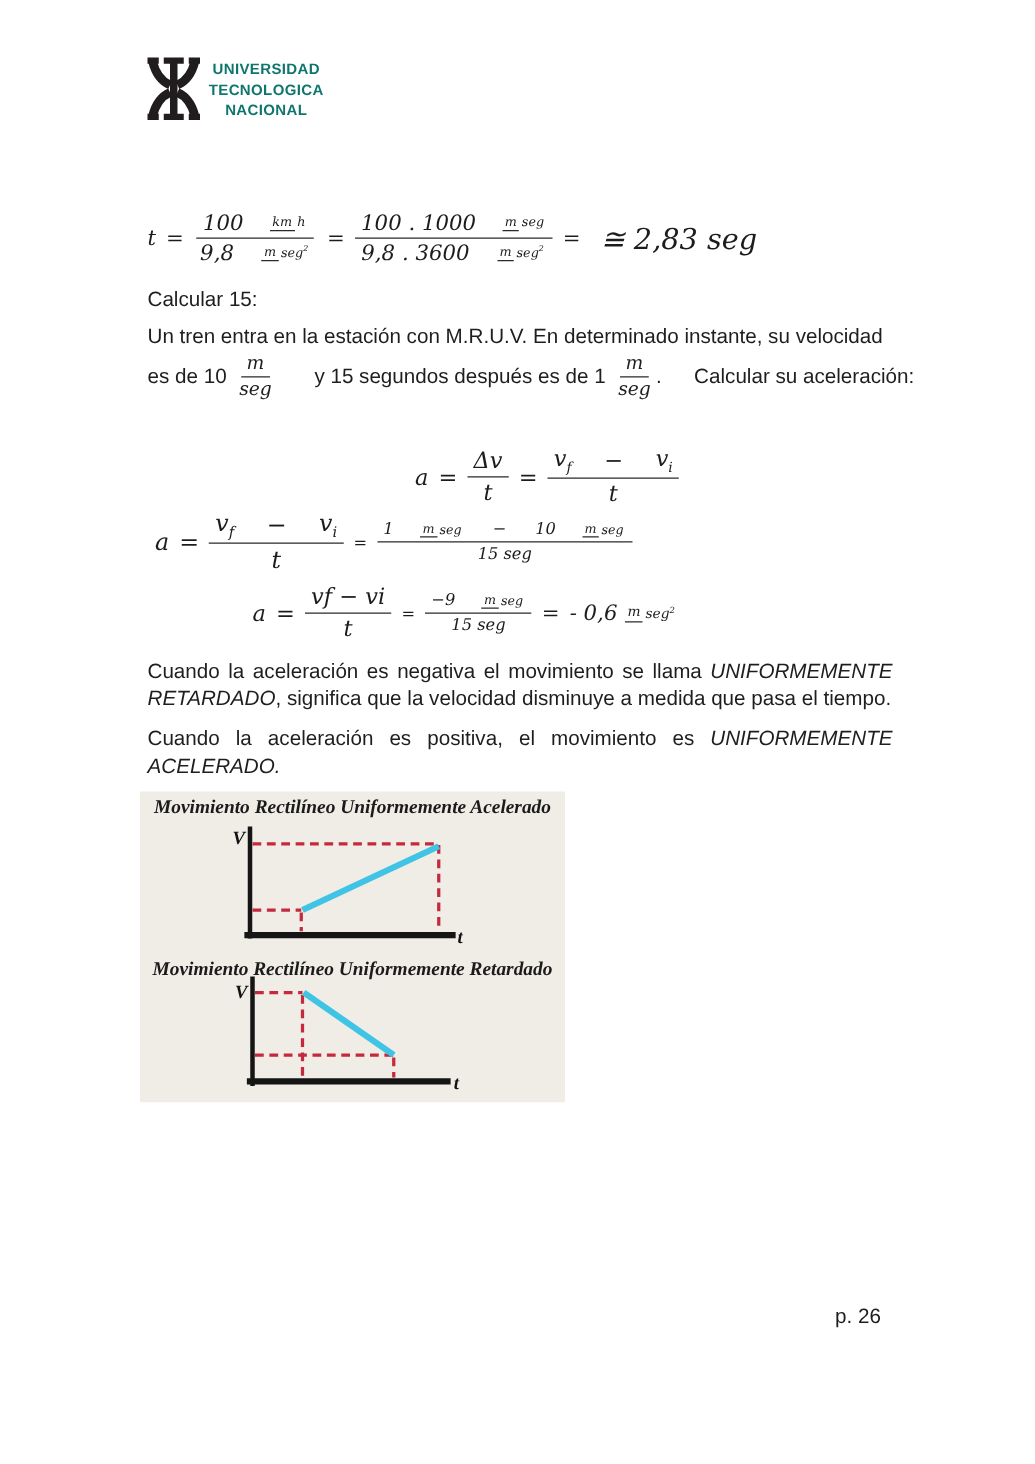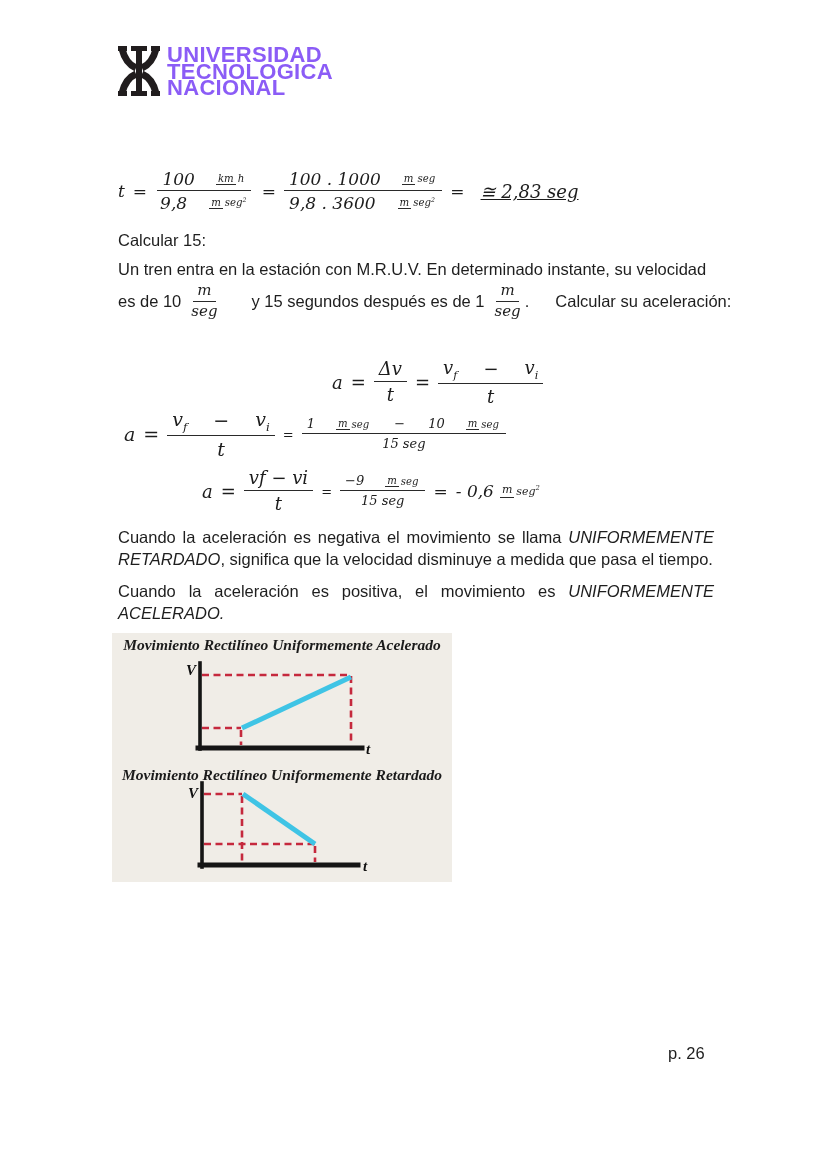--- a/index.html
+++ b/index.html
@@ -6,21 +6,21 @@
   html,body { background:#ffffff; }
   .page {
     position:relative; width:828px; height:1171px; background:#ffffff;
     font-family:"Liberation Sans", sans-serif; color:#1e1e1e; overflow:hidden;
   }
   .abs { position:absolute; }
 
   
   .logo-wrap { left:117px; top:44px; display:flex; gap:6px; align-items:flex-start; }
   .logo-glyph { width:44px; height:54px; }
-  .logo-text { font-weight:bold; font-size:22px; line-height:16.5px; letter-spacing:0.3px; color:#8b5cf6; padding-top:3px; }
+  .logo-text { font-weight:bold; font-size:12px; line-height:16.5px; letter-spacing:0.3px; color:#0f766e; padding-top:3px;text-align:center; }
 
   
   .eq { font-family:"DejaVu Serif", serif; font-style:italic; color:#1c1c1c; display:flex; align-items:center; white-space:nowrap; }
   .eq .sp { margin:0 8px; }
   .frac { display:inline-flex; flex-direction:column; align-items:center; line-height:1.2; vertical-align:middle; }
   .frac .num { border-bottom:1.4px solid #2a2a2a; padding:0 5px 1px; display:flex; align-items:center; justify-content:center; gap:19px; }
   .frac .den { padding:2px 5px 0; display:flex; align-items:center; justify-content:center; gap:20px; }
   .sfrac { display:inline-flex; flex-direction:row; align-items:center; font-size:0.6em; line-height:1.1; margin-left:2px; vertical-align:middle; }
   .sfrac .n { border-bottom:1px solid #2a2a2a; padding:0 2px; }
   .sfrac .d { padding:0 2px; }
@@ -108,21 +108,21 @@
       </span>
       <span class="den">
         <span>9,8 . 3600</span>
         <span class="sfrac">
           <span class="n">m</span>
           <span class="d"><span>seg</span><sup>2</sup></span>
         </span>
       </span>
     </span>
     <span class="sp">=</span>
-    <span class="sp" style="font-size:18px;text-decoration:underline;">≅ 2,83 seg</span>
+    <span class="sp" style="font-size:23px;">≅ 2,83 seg</span>
   </div>
 
   <div class="abs body-text" style="left:118px; top:229px;">Calcular 15:</div>
 
   <div class="abs body-text" style="left:118px; top:258px; width:596px;">Un tren entra en la estación con M.R.U.V. En determinado instante, su velocidad</div>
 
   <div class="abs body-text p-line2" style="left:118px; top:280px; height:42px;">
     <span>es de 10</span>
     <span class="bfrac" style="margin-left:6px;">
       <span class="num">m</span>

